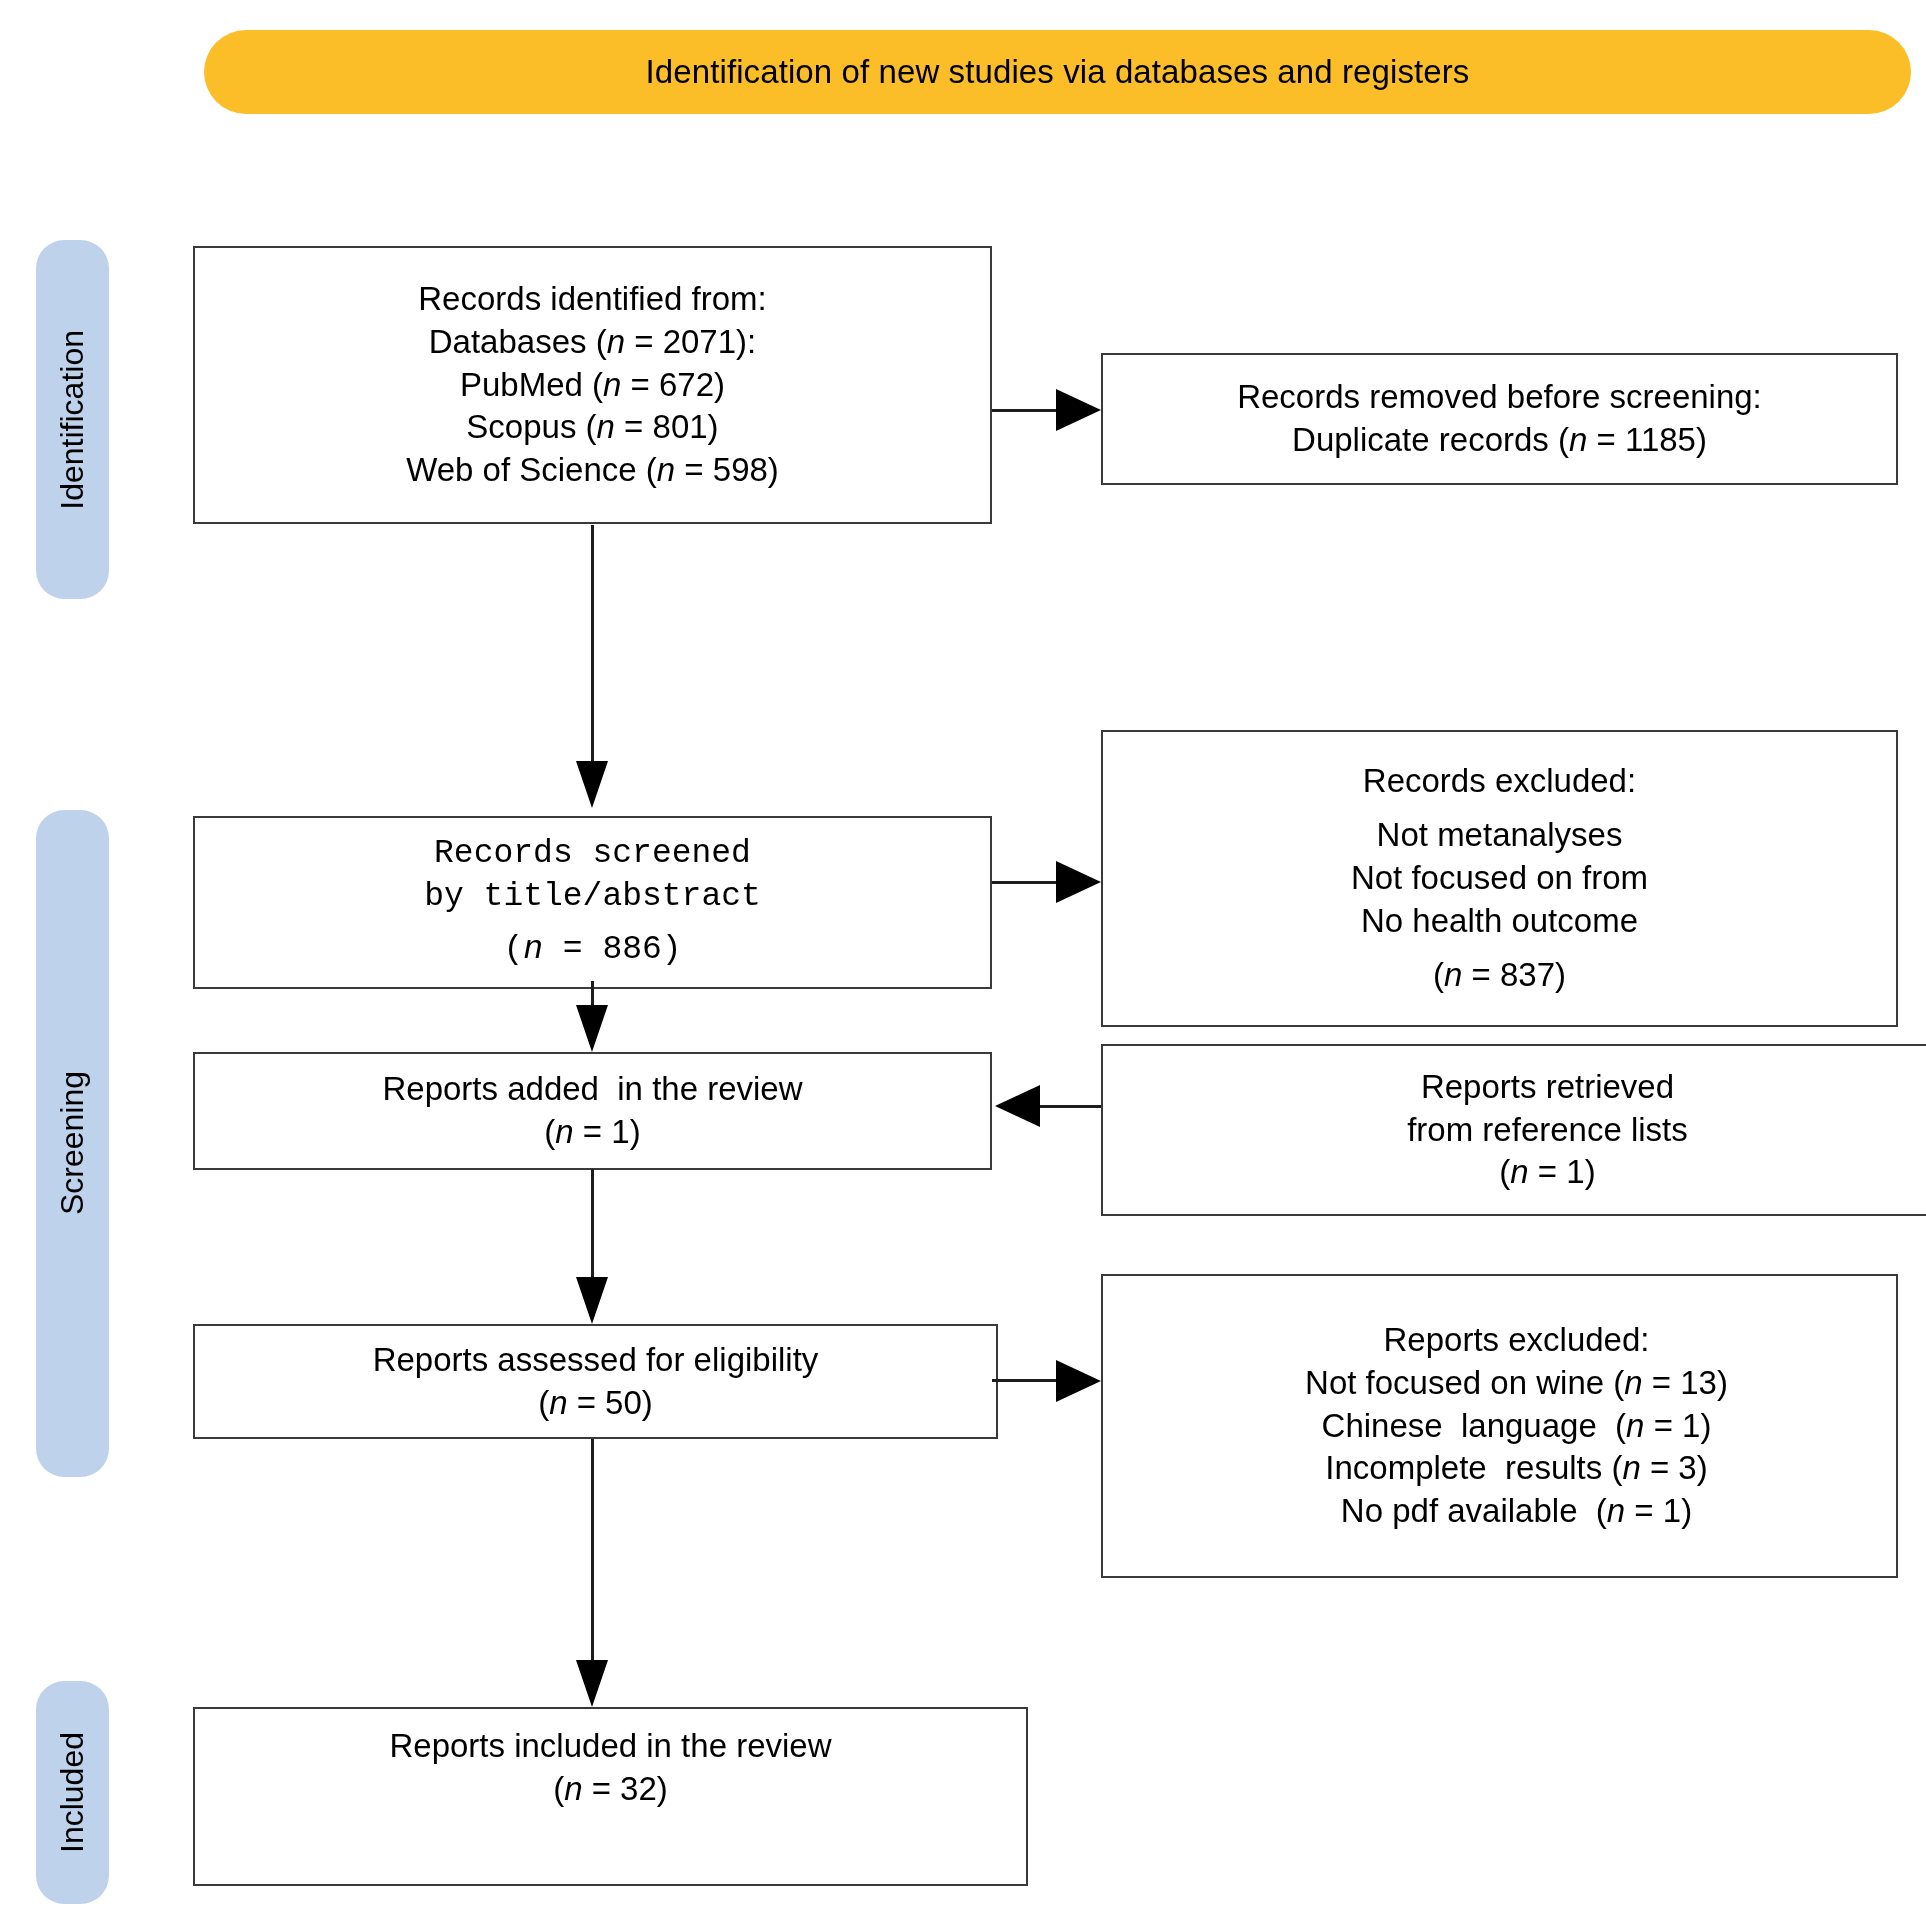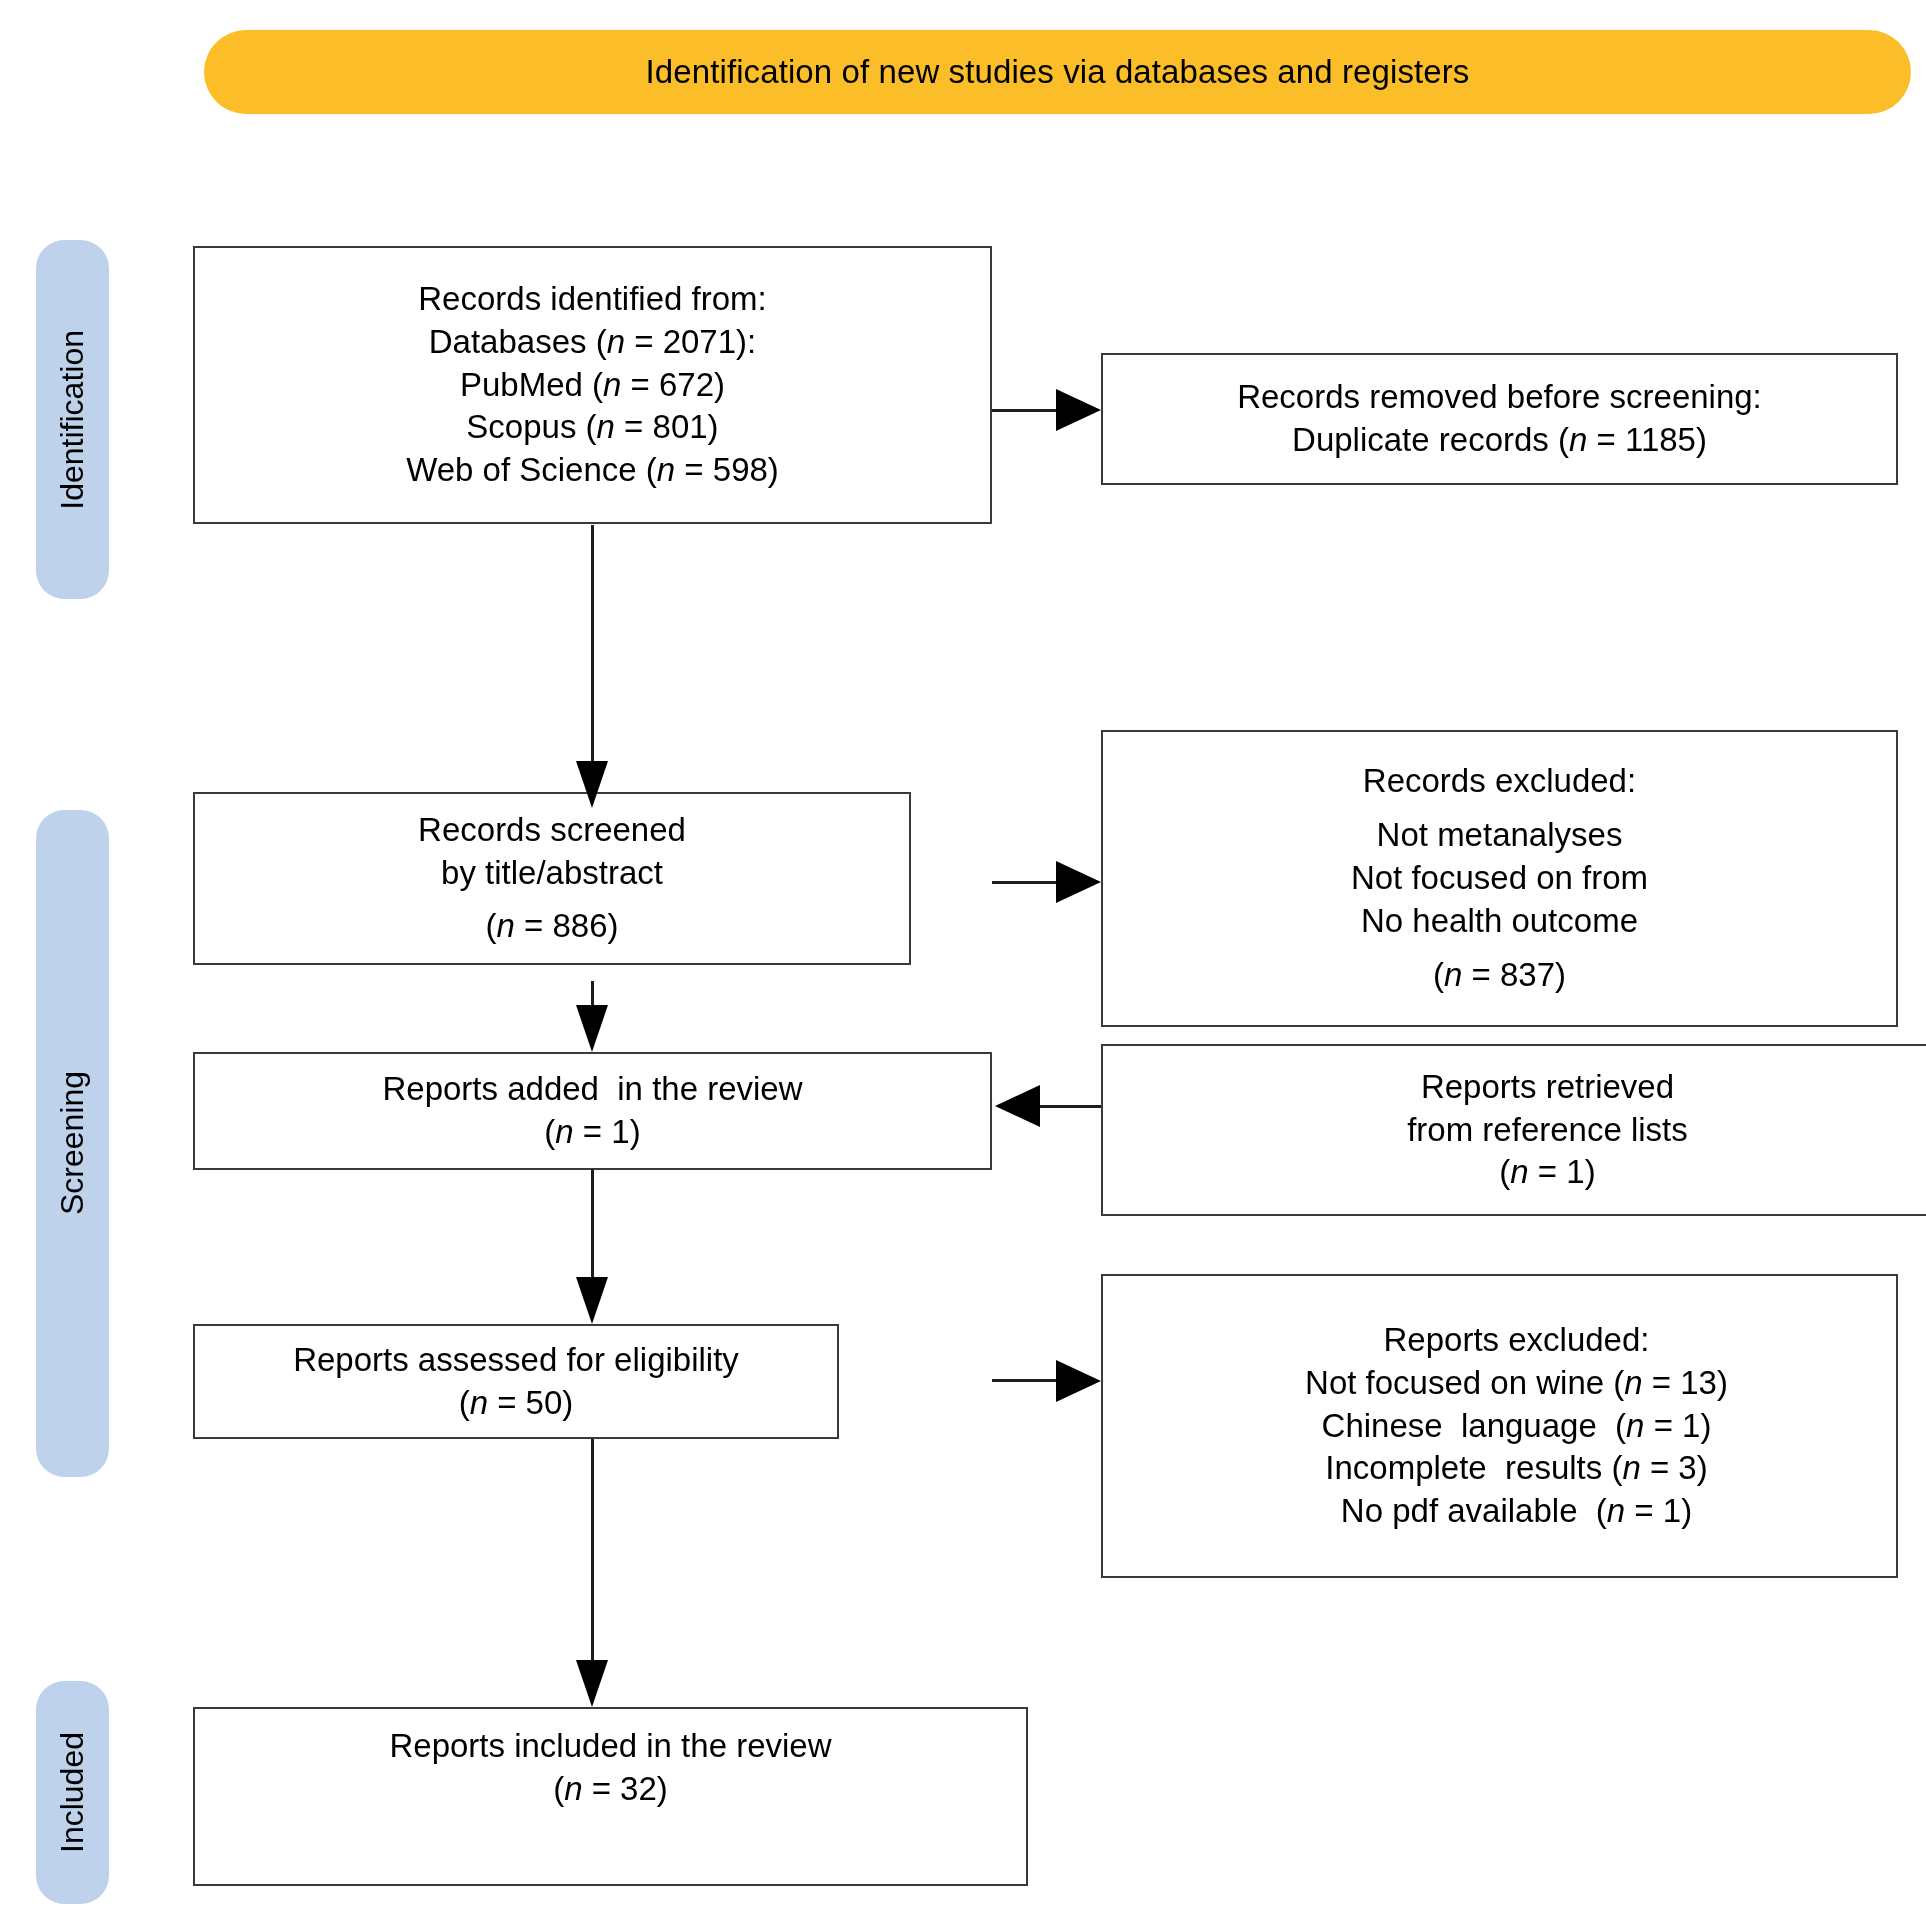--- a/index.html
+++ b/index.html
@@ -82,25 +82,25 @@
     color: #000;
   }
   .fbox.top-aligned { justify-content: flex-start; padding-top: 16px; }
   .fbox .line.gap-before { margin-top: 11px; }
 
   i.nv { font-style: italic; }
 
   
   #box-identified     { left: 193px;  top: 246px;  width: 799px; height: 278px; }
   #box-removed        { left: 1101px; top: 353px;  width: 797px; height: 132px; }
-  #box-screened       { left: 193px;  top: 792px; width: 718px; height: 173px; }
+  #box-screened       { left: 193px;  top: 816px; width: 799px; height: 173px; font-family: Liberation Mono, monospace; }
   #box-rec-excluded   { left: 1101px; top: 730px; width: 797px; height: 297px; }
   #box-added          { left: 193px;  top: 1052px; width: 799px; height: 118px; }
   #box-retrieved      { left: 1101px; top: 1044px; width: 893px; height: 172px; }
-  #box-eligibility    { left: 193px;  top: 1324px; width: 646px; height: 115px; }
+  #box-eligibility    { left: 193px;  top: 1324px; width: 805px; height: 115px; }
   #box-rep-excluded   { left: 1101px; top: 1274px; width: 797px; height: 304px; padding-left: 44px; }
   #box-included       { left: 193px;  top: 1707px; width: 835px; height: 179px; }
 
   
   .vline {
     position: absolute;
     width: 3.1px;
     background: #1d1d1d;
   }
   .hline {

